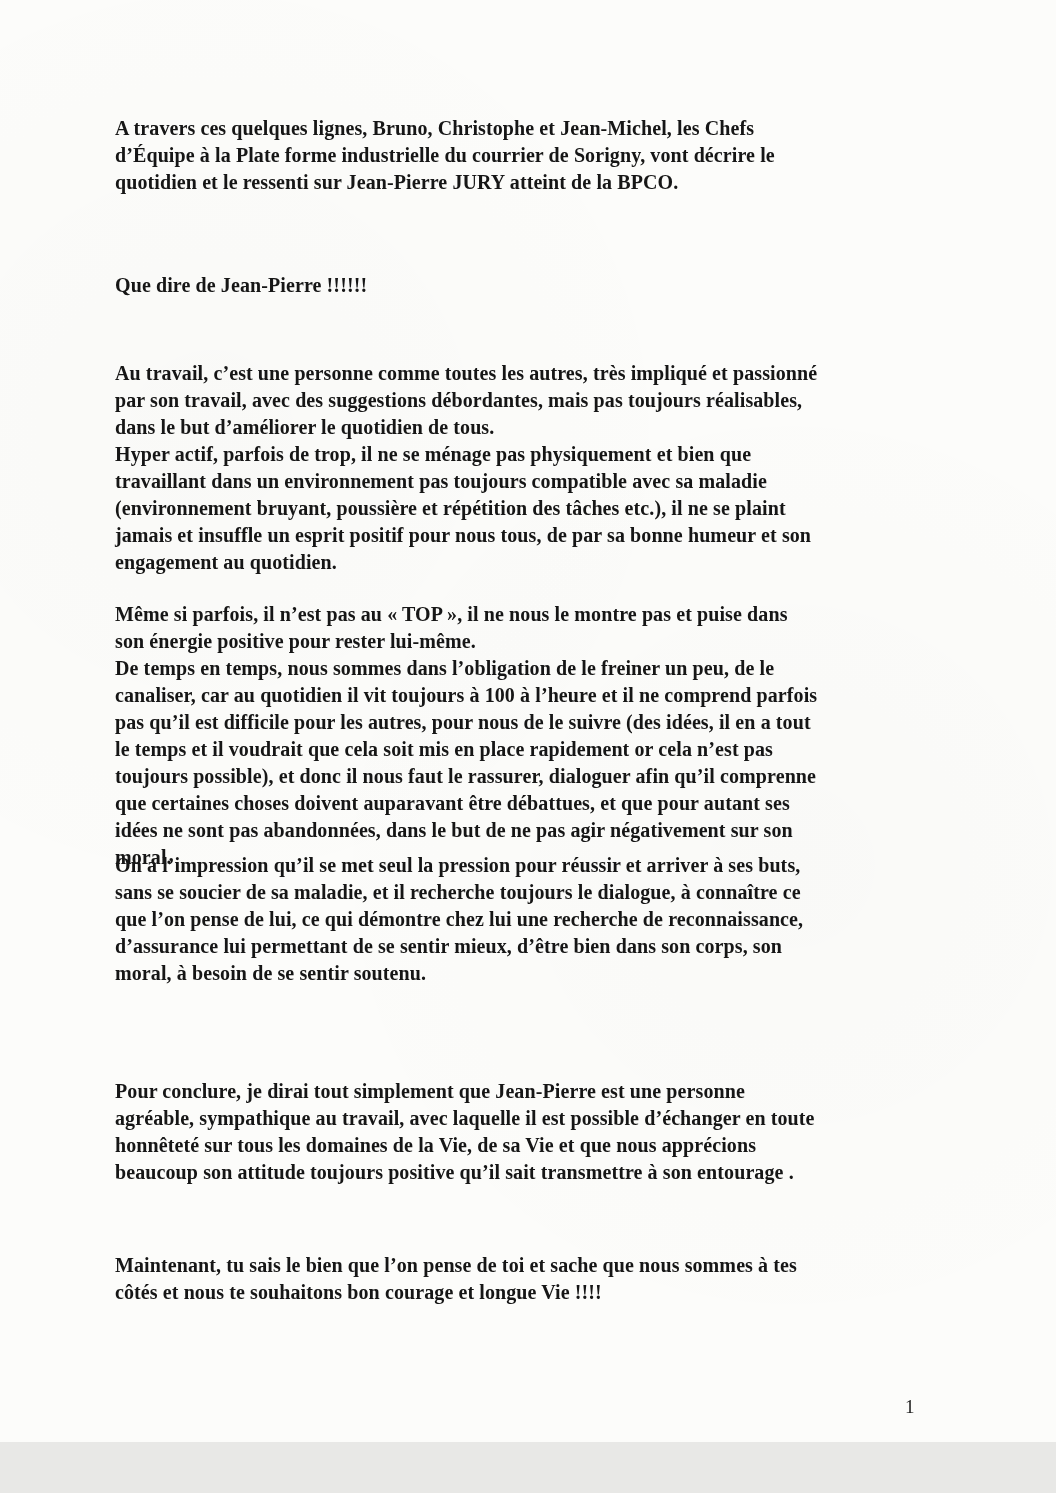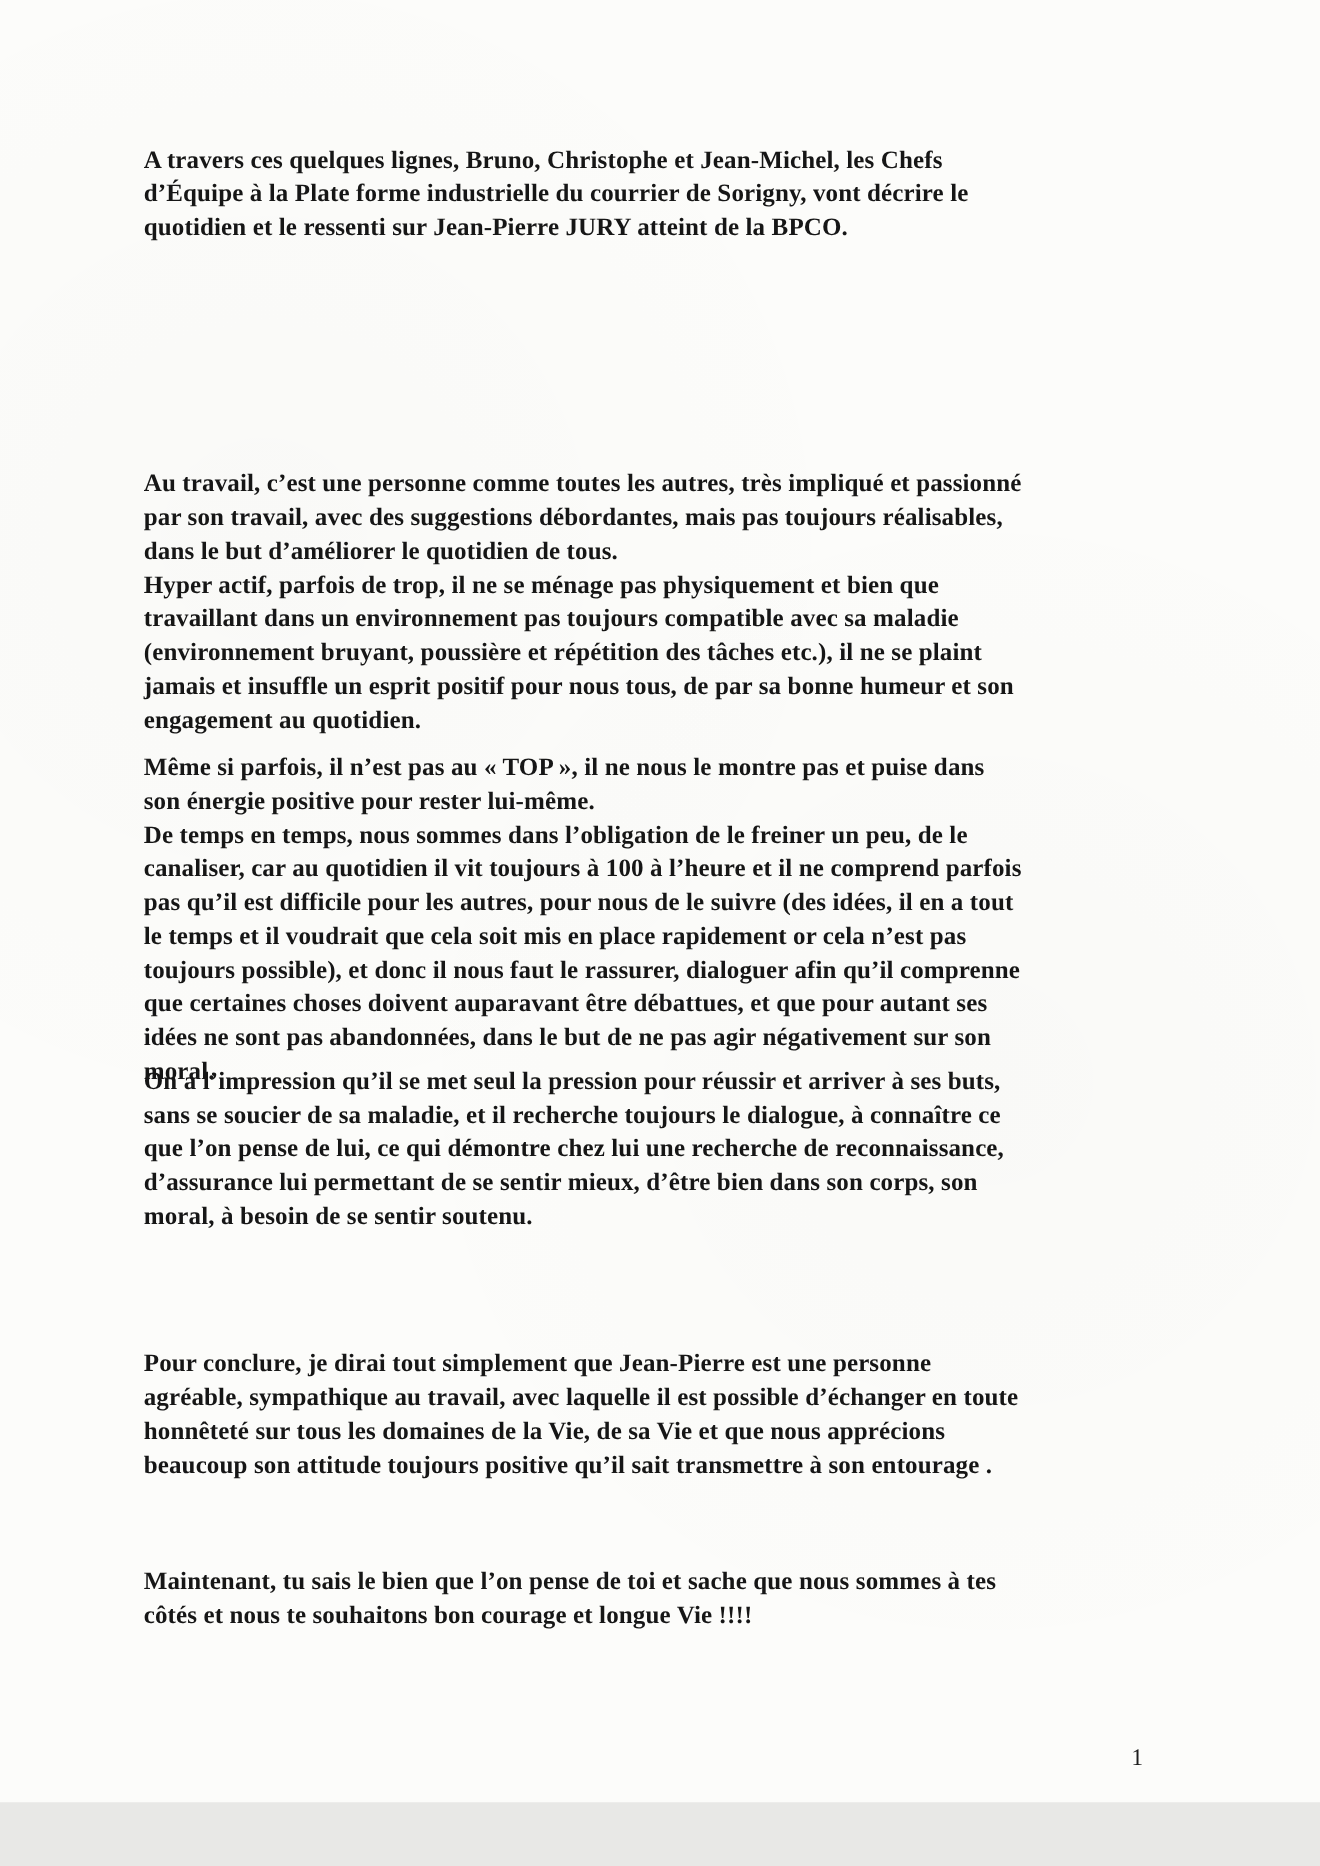--- a/index.html
+++ b/index.html
@@ -61,22 +61,23 @@
 </style>
 </head>
 <body>
 
 <div class="page">
 
   <div class="para" style="top:115px">A travers ces quelques lignes, Bruno, Christophe et Jean-Michel, les Chefs
 d’Équipe à la Plate forme industrielle du courrier de Sorigny, vont décrire le
 quotidien et le ressenti sur Jean-Pierre JURY atteint de la BPCO.</div>
 
+  <div class="para" style="top:272px">Que dire de Jean-Pierre !!!!!!</div>
 
-  <div class="para" style="top:374px">Au travail, c’est une personne comme toutes les autres, très impliqué et passionné
+  <div class="para" style="top:360px">Au travail, c’est une personne comme toutes les autres, très impliqué et passionné
 par son travail, avec des suggestions débordantes, mais pas toujours réalisables,
 dans le but d’améliorer le quotidien de tous.
 Hyper actif, parfois de trop, il ne se ménage pas physiquement et bien que
 travaillant dans un environnement pas toujours compatible avec sa maladie
 (environnement bruyant, poussière et répétition des tâches etc.), il ne se plaint
 jamais et insuffle un esprit positif pour nous tous, de par sa bonne humeur et son
 engagement au quotidien.</div>
 
   <div class="para" style="top:601px">Même si parfois, il n’est pas au « TOP », il ne nous le montre pas et puise dans
 son énergie positive pour rester lui-même.

